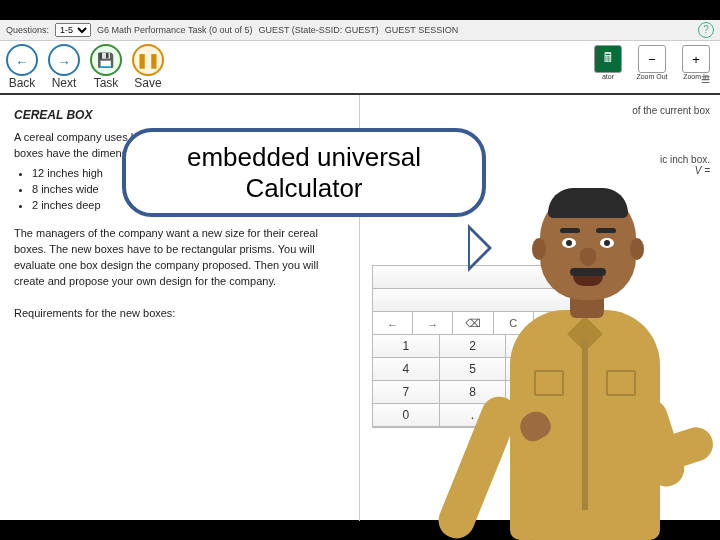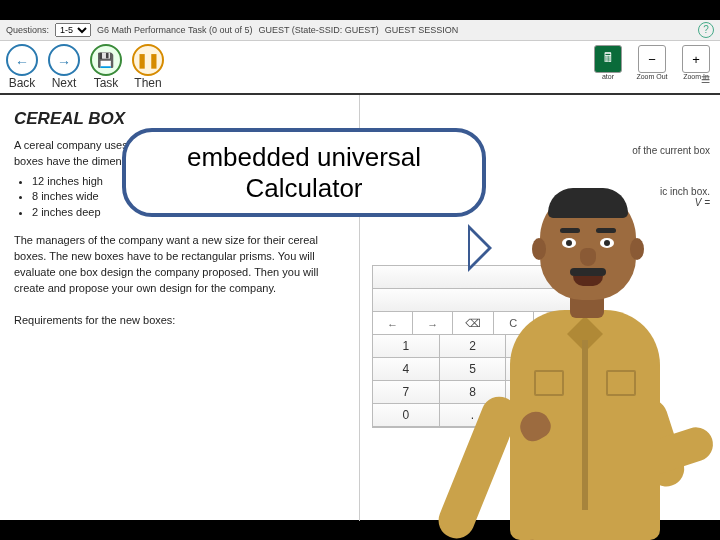--- a/index.html
+++ b/index.html
@@ -12,21 +12,21 @@
 .tbtn .lbl{font-size:12px;color:#333;margin-top:0}
 .i-blue{border-color:#2a7ab0;color:#2a7ab0}
 .i-green{border-color:#3a8b3a;color:#3a8b3a;background:#eaffea}
 .i-orange{border-color:#d68b00;color:#d68b00;background:#fff4dd}
 .tb-right{position:absolute;right:4px;top:4px;display:flex;gap:4px}
 .rbtn{display:flex;flex-direction:column;align-items:center;width:40px}
 .rbtn .ric{width:26px;height:26px;border:1px solid #999;border-radius:3px;display:flex;align-items:center;justify-content:center;font-size:13px}
 .rbtn .rlbl{font-size:7px;color:#333}
 .main{display:flex;height:calc(100% - 74px)}
 .lp{width:50%;padding:12px 14px;font-size:11px;color:#222;line-height:1.45;border-right:1px solid #ccc;box-sizing:border-box;overflow:hidden}
-.lp h3{margin:0 0 6px 0;font-style:italic;font-size:17px}
+.lp h3{margin:0 0 6px 0;font-style:italic;font-size:12px}
 .lp ul{margin:4px 0 12px 0;padding-left:18px}
 .rp{width:50%;padding:10px;font-size:10px;color:#444;box-sizing:border-box;position:relative}
 .calc{position:absolute;left:12px;top:170px;width:200px;background:#fff;border:1px solid #bbb}
 .calc .crow{height:22px;border-bottom:1px solid #bbb;background:linear-gradient(#fdfdfd,#f0f0f0)}
 .calc .cbtns{height:22px;border-bottom:1px solid #bbb;display:flex}
 .calc .cbtns span{flex:1;border-right:1px solid #bbb;display:flex;align-items:center;justify-content:center;font-size:11px;color:#555}
 .calc .cbtns span:last-child{border-right:none}
 .calc .pad{display:grid;grid-template-columns:repeat(3,1fr)}
 .calc .pad div{height:22px;border-right:1px solid #bbb;border-bottom:1px solid #bbb;display:flex;align-items:center;justify-content:center;font-size:12px;color:#333;background:linear-gradient(#fdfdfd,#f2f2f2)}
 .help{position:absolute;right:6px;top:2px;width:14px;height:14px;border:1px solid #4a8;border-radius:50%;font-size:10px;color:#4a8;text-align:center;line-height:13px}
@@ -86,21 +86,21 @@
     <div class="tbtn">
         <div class="ico i-blue">→</div>
         <div class="lbl">Next</div>
       </div>
     <div class="tbtn">
         <div class="ico i-green">💾</div>
         <div class="lbl">Task</div>
       </div>
     <div class="tbtn">
         <div class="ico i-orange">❚❚</div>
-        <div class="lbl">Then</div>
+        <div class="lbl">Save</div>
       </div>
     <div class="tb-right">
       <div class="rbtn">
           <div class="ric" style="background:#0a6b3a;color:#fff">🖩</div>
           <div class="rlbl">ator</div>
         </div>
       <div class="rbtn">
           <div class="ric">−</div>
           <div class="rlbl">Zoom Out</div>
         </div>
@@ -118,22 +118,22 @@
       <ul>
         <li>12 inches high</li>
         <li>8 inches wide</li>
         <li>2 inches deep</li>
       </ul>
       <div>The managers of the company want a new size for their cereal boxes. The new boxes have to be rectangular prisms. You will evaluate one box design the company proposed. Then you will create and propose your own design for the company.</div>
       <br>
       <div>Requirements for the new boxes:</div>
     </div>
     <div class="rp">
-      <div style="text-align:right;margin-top:40px">of the current box</div>
-      <div style="text-align:right;margin-top:30px">ic inch box.</div>
+      <div style="text-align:right;">of the current box</div>
+      <div style="text-align:right;margin-top:38px">ic inch box.</div>
       <div style="text-align:right;font-style:italic">V =</div>
       <div class="calc">
         <div class="crow"></div>
         <div class="crow"></div>
         <div class="cbtns">
           <span>←</span>
           <span>→</span>
           <span>⌫</span>
           <span>C</span>
           <span>≈</span>

